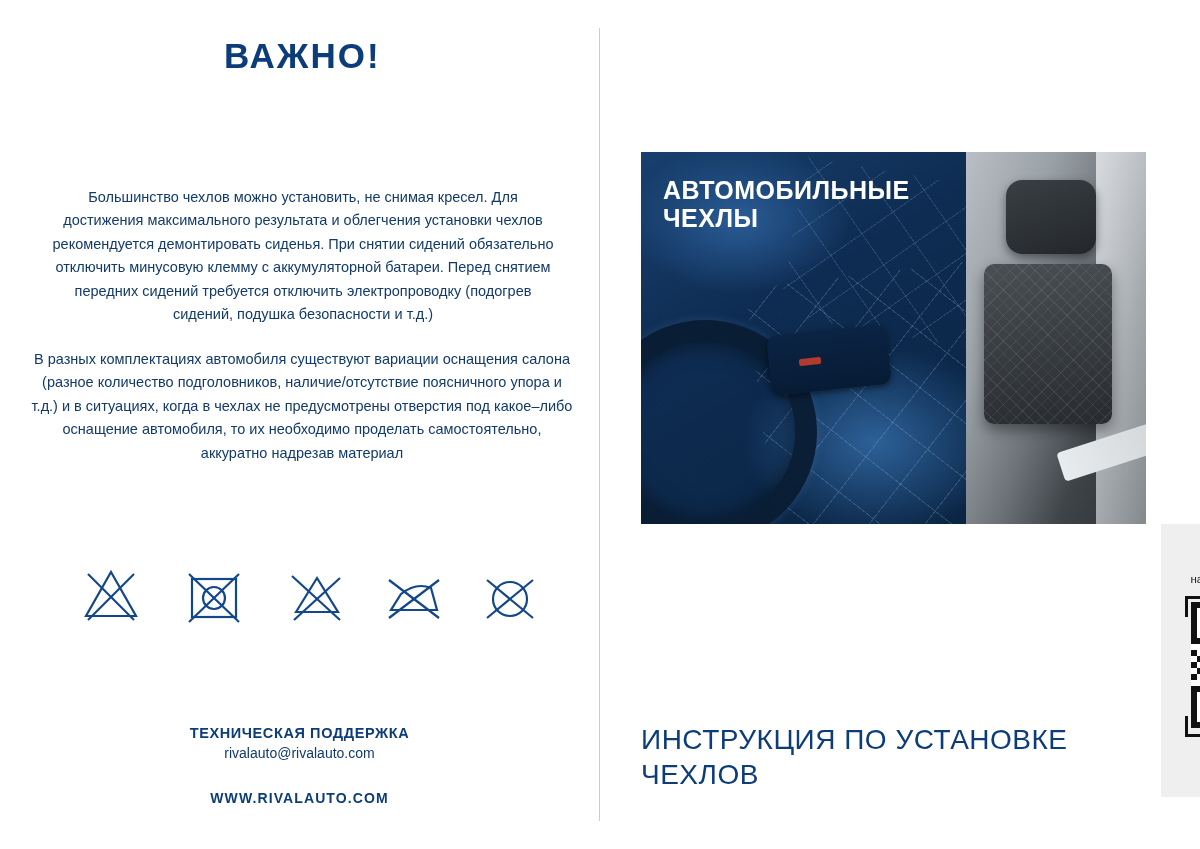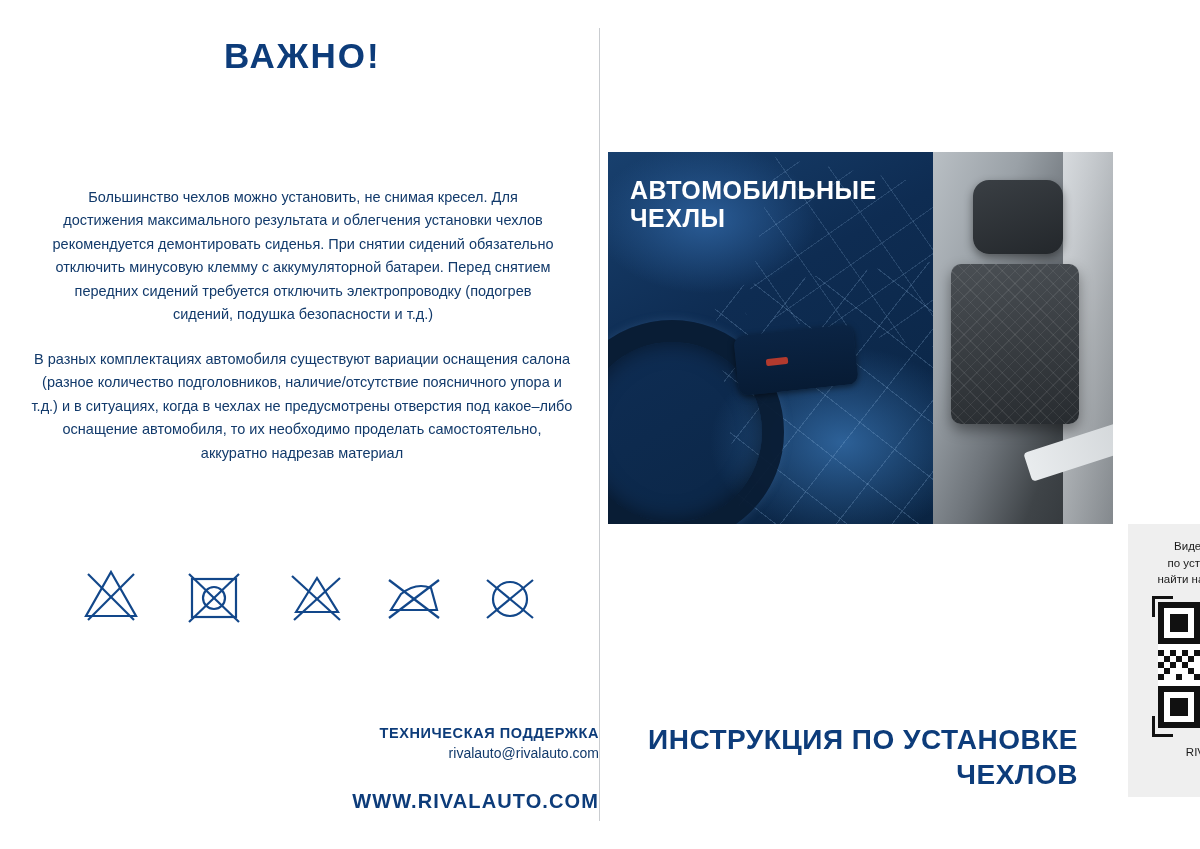--- a/index.html
+++ b/index.html
@@ -81,45 +81,45 @@
     height: 62px;
   }
   .symbol svg { display: block; }
 
   
   .support {
     position: absolute;
     left: 0;
     top: 725px;
     width: 599px;
-    text-align: right;
+    text-align: center;
   }
   .support-title {
     font-size: 14.5px;
     font-weight: bold;
     letter-spacing: 0.6px;
     color: #0d3c7a;
   }
   .support-email {
     margin-top: 4px;
     font-size: 14px;
     color: #123a6b;
   }
   .support-site {
     margin-top: 29px;
-    font-size: 20px;
+    font-size: 14px;
     font-weight: bold;
     letter-spacing: 1.1px;
     color: #0d3c7a;
   }
 
   
   .right-panel {
     position: absolute;
-    left: 566px;
+    left: 599px;
     top: 0;
     width: 601px;
     height: 849px;
     border-radius: 30px;
   }
 
   
   .hero {
     position: absolute;
     left: 42px;
@@ -299,25 +299,24 @@
     color: #1a1a1a;
   }
 
   
   .bottom-heading {
     position: absolute;
     left: 42px;
     top: 722px;
     width: 470px;
     font-size: 28px;
-    font-weight: bold;
+    font-weight: normal;
     line-height: 1.25;
     letter-spacing: 0.5px;
     color: #0d3c7a;
-    text-align: right;
   }
 </style>
 </head>
 <body>
 
 <div class="page">
 
   <div class="center-divider"></div>
 
   <div class="left-panel">

